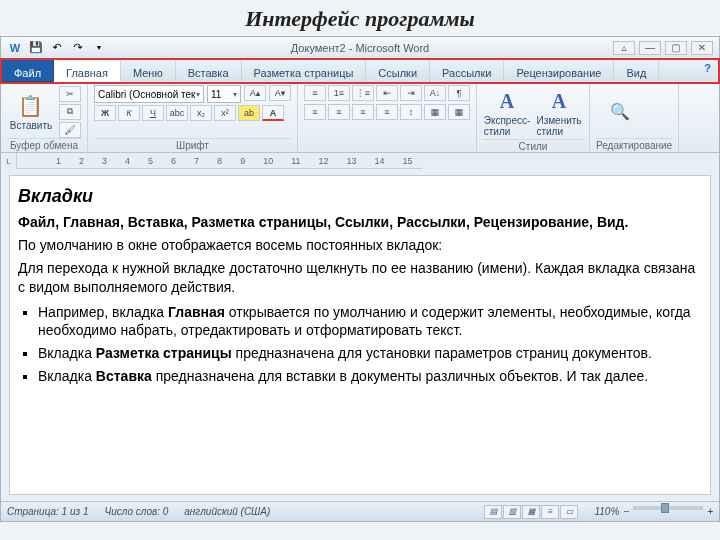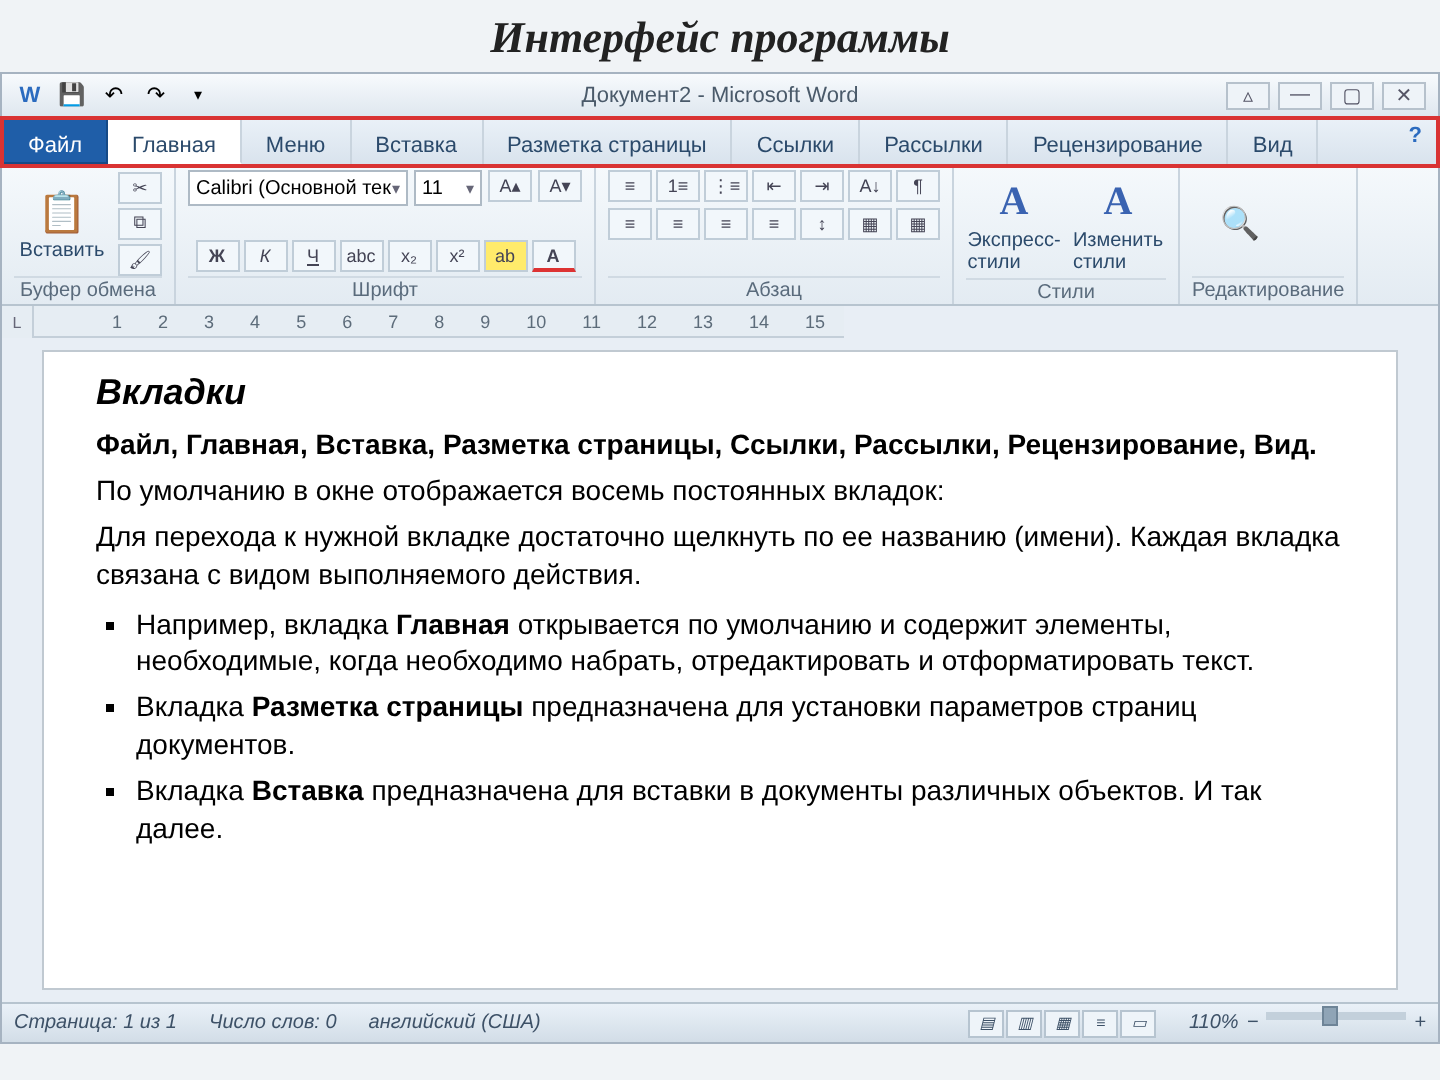--- a/index.html
+++ b/index.html
@@ -25,21 +25,21 @@
   .big-btn .ico { width: 28px; height: 28px; display:flex; align-items:center; justify-content:center; font-size:20px; }
   .small-col { display: flex; flex-direction: column; gap: 2px; }
   .small-btn { width: 22px; height: 16px; border: 1px solid #c0cdd8; background:#f2f7fb; display:flex; align-items:center; justify-content:center; font-size:9px; color:#445; }
   .font-sel { width: 110px; height: 18px; border: 1px solid #aebac5; background:#fff; font-size:10px; padding:1px 3px; display:flex; align-items:center; justify-content:space-between; }
   .size-sel { width: 34px; height: 18px; border: 1px solid #aebac5; background:#fff; font-size:10px; padding:1px 3px; display:flex; align-items:center; justify-content:space-between; }
   .tri::after { content:"▾"; font-size:8px; color:#667; }
   .ruler { height: 16px; background: #e6edf3; border-bottom: 1px solid #c4cfd9; font-size: 9px; color: #5d6c7a; display:flex; align-items:center; padding-left: 30px; letter-spacing: 0; }
   .ruler span { margin: 0 9px; }
   .ruler-left { width: 16px; height: 16px; background:#e6edf3; border-right:1px solid #c4cfd9; display:flex; align-items:center; justify-content:center; font-size:8px; color:#667; }
   .ruler-wrap { display:flex; }
-  .doc-area { background: #fff; margin: 6px 20px; padding: 10px 26px 14px; border: 1px solid #c0c9d1; height: 320px; font-family: Arial, sans-serif; overflow: hidden; }
+  .doc-area { background: #fff; margin: 6px 8px; padding: 10px 8px 14px; border: 1px solid #c0c9d1; height: 320px; font-family: Arial, sans-serif; overflow: hidden; }
   .doc-area h2 { font-size: 18px; font-style: italic; font-weight: bold; margin-bottom: 6px; }
   .doc-area p { font-size: 14px; line-height: 1.35; margin-bottom: 4px; }
   .doc-area ul { margin-top: 6px; padding-left: 20px; }
   .doc-area li { font-size: 14px; line-height: 1.35; margin-bottom: 4px; list-style-type: square; }
   .doc-area b { font-weight: bold; }
   .status-bar { display: flex; align-items: center; background: linear-gradient(#eaf1f8,#d2dde7); height: 20px; border-top: 1px solid #b7c4cf; font-size: 10px; color: #3d5167; padding: 0 6px; gap: 16px; font-style: italic; }
   .status-bar .spacer { flex: 1; }
   .view-btns { display: flex; gap: 1px; }
   .view-btns span { width: 18px; height: 14px; border:1px solid #b6c4d0; background:#eef4f9; display:flex; align-items:center; justify-content:center; font-size:8px; }
   .zoom { display:flex; gap:4px; }
@@ -93,21 +93,21 @@
         <div class="small-col">
           <div class="small-btn">✂</div>
           <div class="small-btn">⧉</div>
           <div class="small-btn">🖌</div>
         </div>
       </div>
       <div class="group-label">Буфер обмена</div>
     </div>
 
     <div class="group">
-      <div class="group-content" style="flex-direction:column; align-items:center; gap:17px;">
+      <div class="group-content" style="flex-direction:column; align-items:flex-start; gap:2px;">
         <div style="display:flex; gap:3px;">
           <div class="font-sel tri">
               <span>Calibri (Основной тек</span>
             </div>
           <div class="size-sel tri">
               <span>11</span>
             </div>
           <div class="small-btn">A▴</div>
           <div class="small-btn">A▾</div>
         </div>
@@ -147,21 +147,20 @@
         <div style="display:flex; gap:2px;">
           <div class="small-btn">≡</div>
           <div class="small-btn">≡</div>
           <div class="small-btn">≡</div>
           <div class="small-btn">≡</div>
           <div class="small-btn">↕</div>
           <div class="small-btn">▦</div>
           <div class="small-btn">▦</div>
         </div>
       </div>
-      <div class="group-label">Абзац</div>
     </div>
 
     <div class="group">
       <div class="group-content">
         <div class="big-btn">
           <span class="ico blue-A">A</span>
           <span>Экспресс-стили</span>
         </div>
         <div class="big-btn">
           <span class="ico blue-A">A</span>

